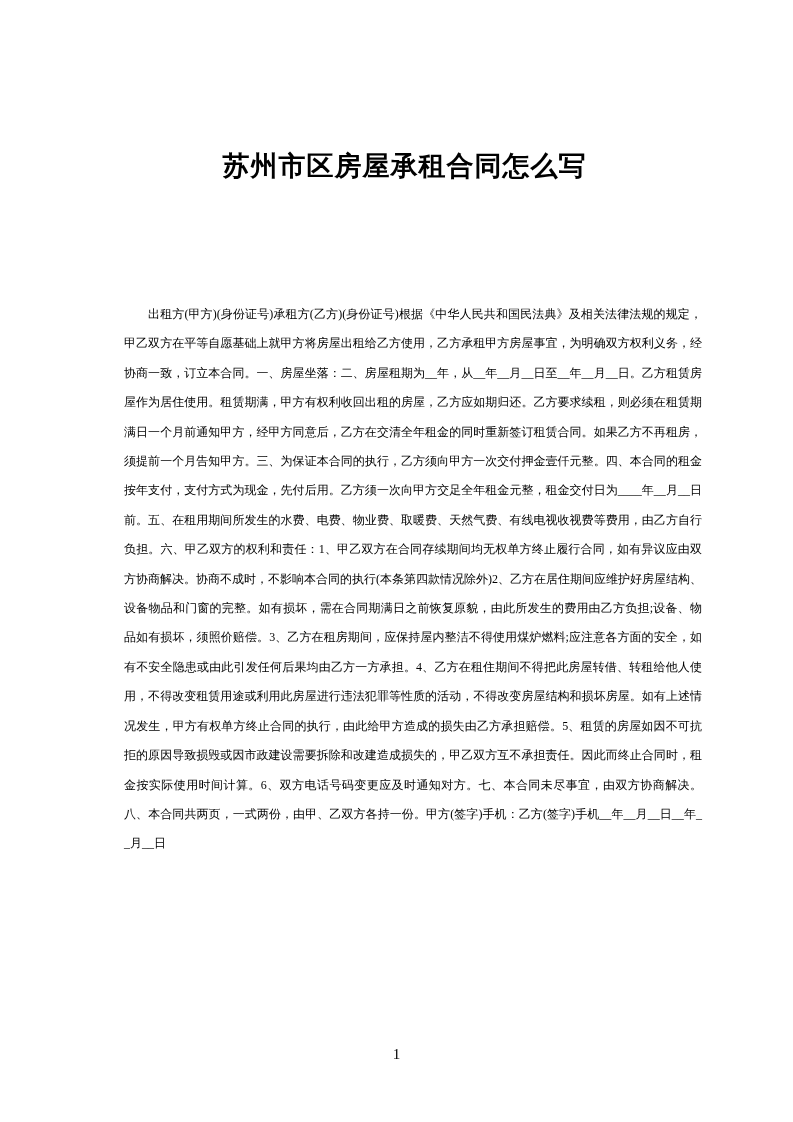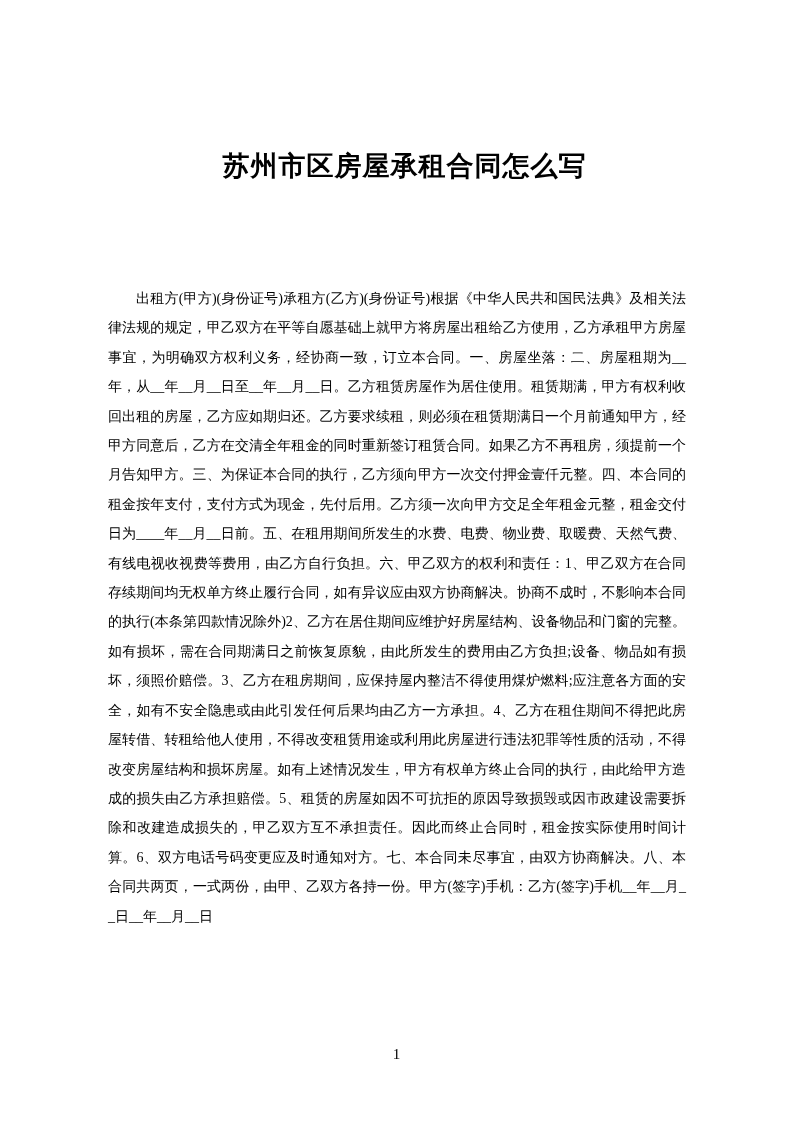--- a/index.html
+++ b/index.html
@@ -30,22 +30,22 @@
     text-align: center;
     font-size: 27px;
     font-weight: bold;
     letter-spacing: 1px;
   }
   .doc-body {
     position: absolute;
     top: 284px;
     left: 108px;
     width: 578px;
-    margin: 0;
-    font-size: 14px;
+    margin: 16px;
+    font-size: 12px;
     line-height: 29.4px;
     text-align: justify;
     text-justify: inter-ideograph;
     text-indent: 2em;
     word-break: break-all;
   }
   .page-number {
     position: absolute;
     top: 1046px;
     left: 0;

